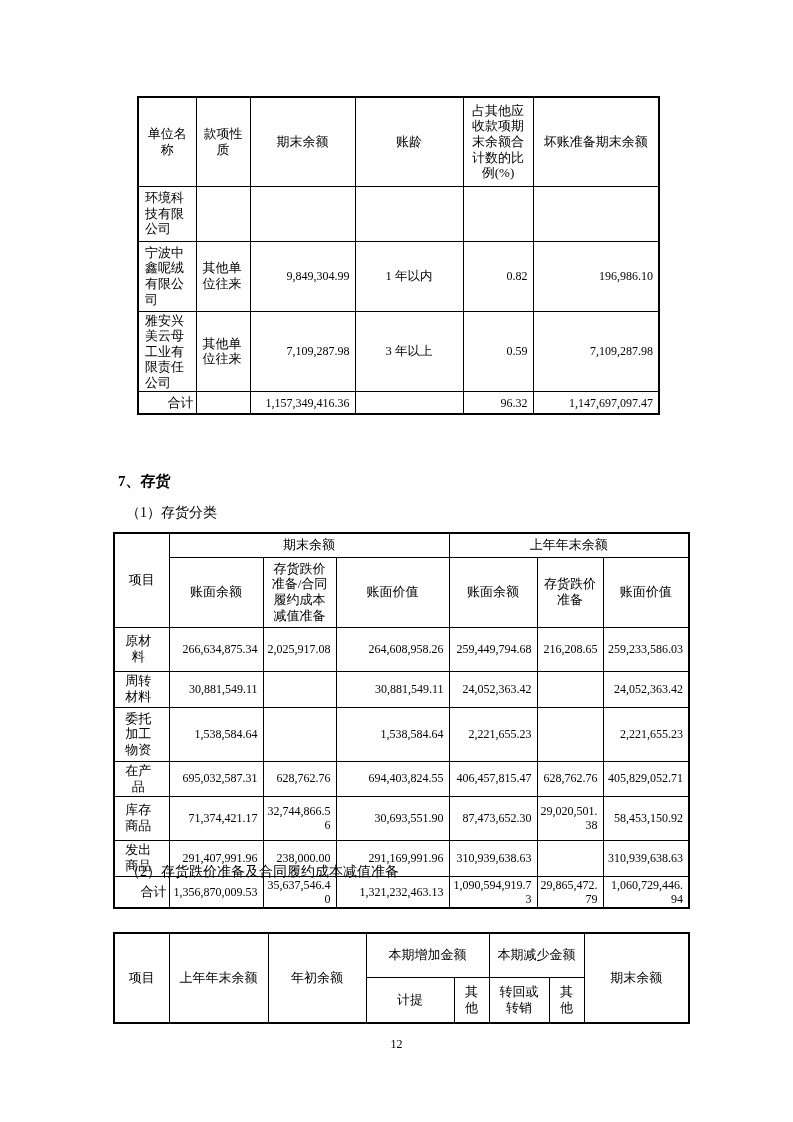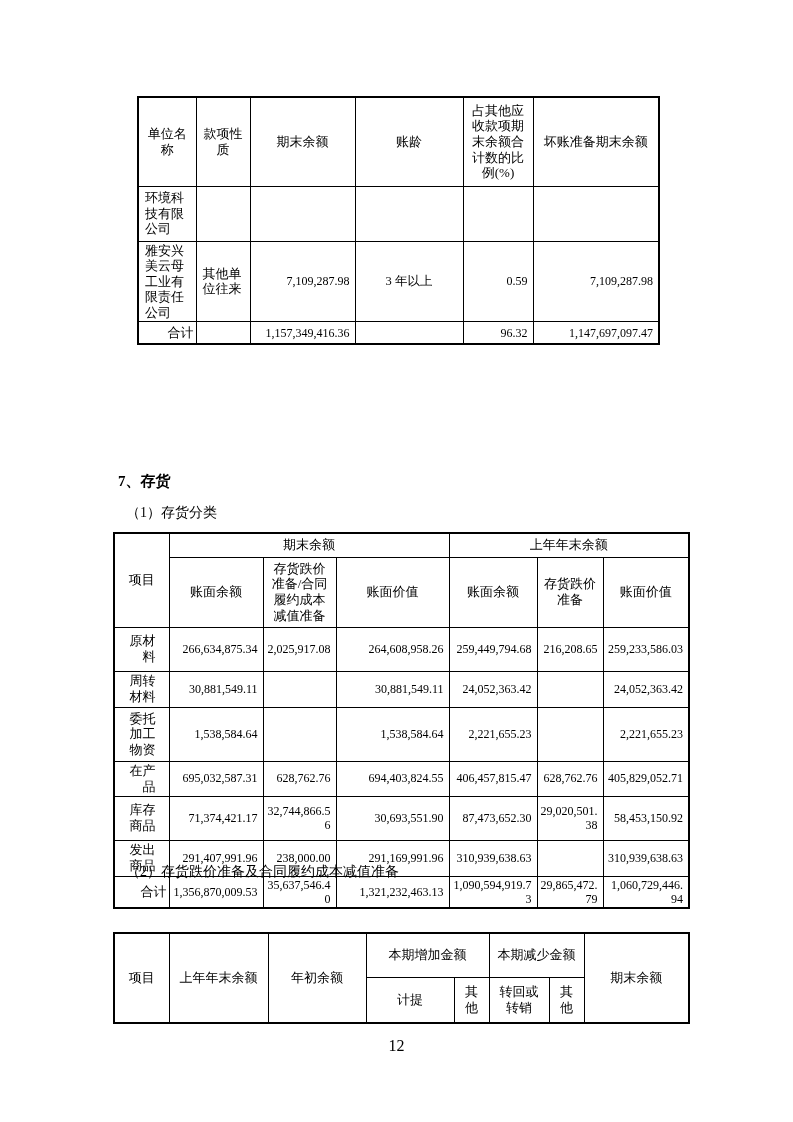--- a/index.html
+++ b/index.html
@@ -12,29 +12,29 @@
   td {
     border:1px solid #000; font-size:13px; line-height:1.2;
     padding:1px 4px; vertical-align:middle; overflow:hidden;
     word-break:break-word;
   }
   table.bordered { border:2px solid #000; }
   .hc { text-align:center; padding:1px 6px; }           
   .num { text-align:right; font-size:12px; padding:1px 5px 1px 2px; word-break:break-all; }
   .ctr { text-align:center; font-size:12.5px; }
   .lbl1 { text-align:left; padding:1px 6px; }           
-  .lbl2 { text-align:right; padding:1px 13px 1px 6px;margin-top:28px; }  
+  .lbl2 { text-align:center; padding:1px 13px 1px 6px;margin-top:28px; }  
   .sum { text-align:right; padding:1px 2px; }
   #t1 { position:absolute; left:137px; top:96px; width:521px; }
   #t2 { position:absolute; left:113px; top:532px; width:575px; }
   #t3 { position:absolute; left:113px; top:932px; width:575px; }
   .h7 { position:absolute; left:118px; top:472px; font-size:15px; font-weight:bold; }
   .sub1 { position:absolute; left:126px; top:504px; font-size:14px; }
   .sub2 { position:absolute; left:126px; top:863px; font-size:14px;font-family:Liberation Serif, serif; }
-  .pageno { position:absolute; left:0; width:793px; top:1037px; text-align:center; font-size:16px; }
+  .pageno { position:absolute; left:0; width:793px; top:1037px; text-align:center; font-size:12px; }
 </style>
 </head>
 <body>
 
 <div class="page">
 
   <table id="t1" class="bordered">
     <colgroup>
       <col style="width:58px">
         <col style="width:54px">
@@ -52,20 +52,28 @@
       <td class="hc">占其他应收款项期末余额合计数的比例(%)</td>
       <td class="hc">坏账准备期末余额</td>
     </tr>
     <tr style="height:55px">
       <td class="lbl1">环境科技有限公司</td>
       <td class="lbl1"></td>
       <td class="num"></td>
       <td class="ctr"></td>
       <td class="num"></td>
       <td class="num"></td>
+    </tr>
+    <tr style="height:70px">
+      <td class="lbl1">宁波中鑫呢绒有限公司</td>
+      <td class="lbl1">其他单位往来</td>
+      <td class="num">9,849,304.99</td>
+      <td class="ctr">1 年以内</td>
+      <td class="num">0.82</td>
+      <td class="num">196,986.10</td>
     </tr>
     <tr style="height:78px">
       <td class="lbl1">雅安兴美云母工业有限责任公司</td>
       <td class="lbl1">其他单位往来</td>
       <td class="num">7,109,287.98</td>
       <td class="ctr">3 年以上</td>
       <td class="num">0.59</td>
       <td class="num">7,109,287.98</td>
     </tr>
     <tr style="height:22px">

